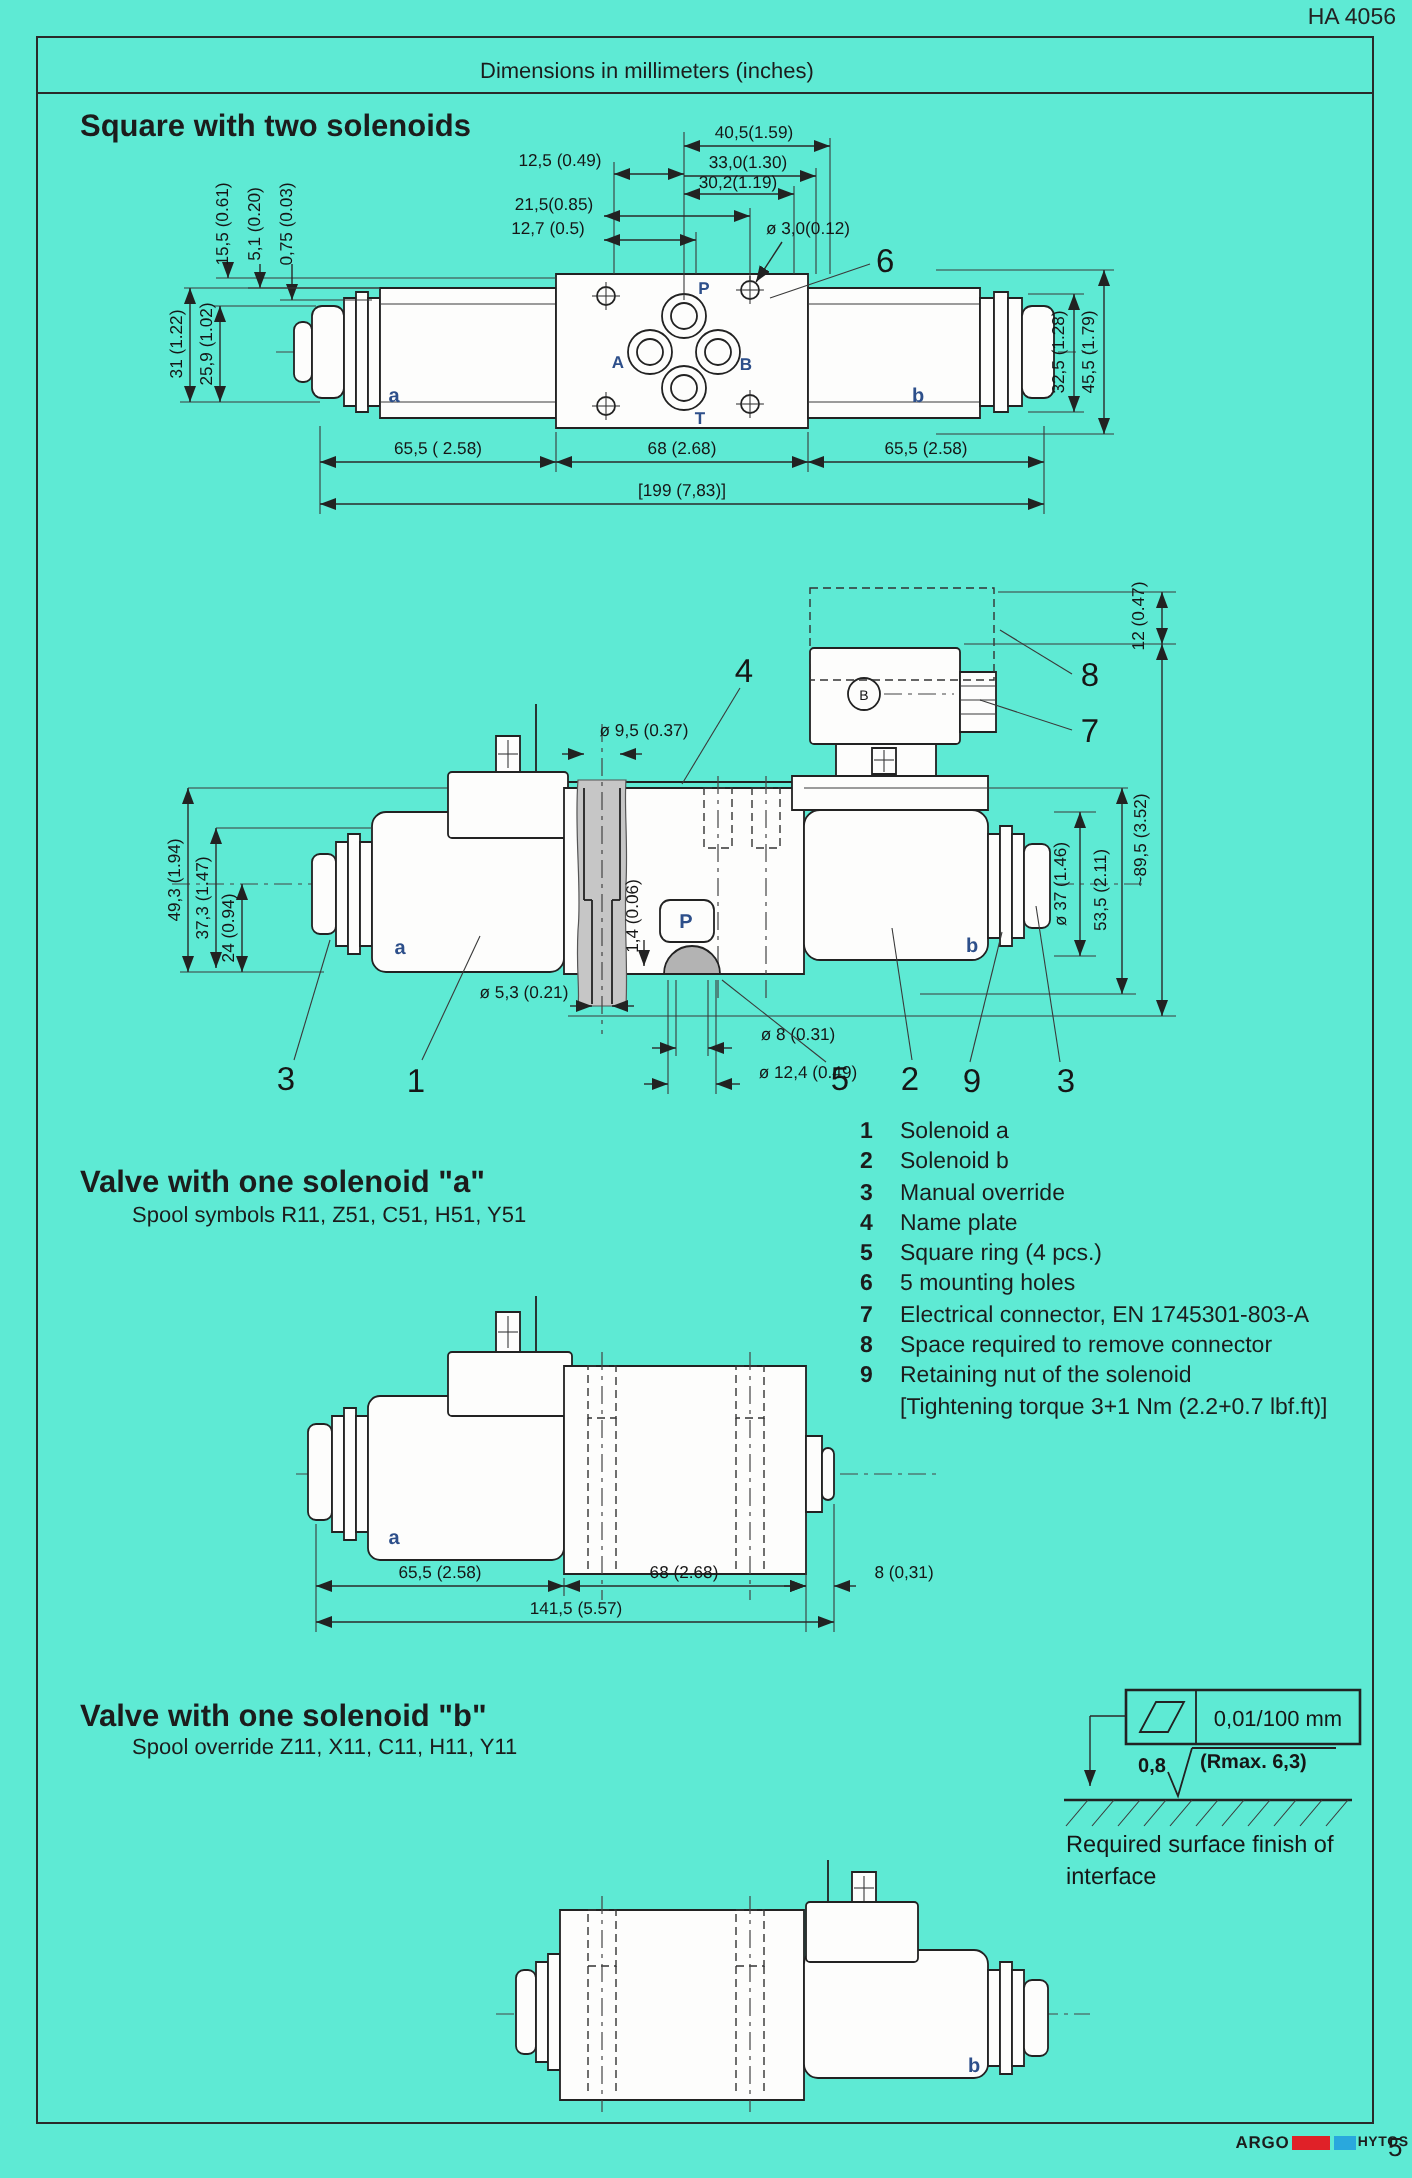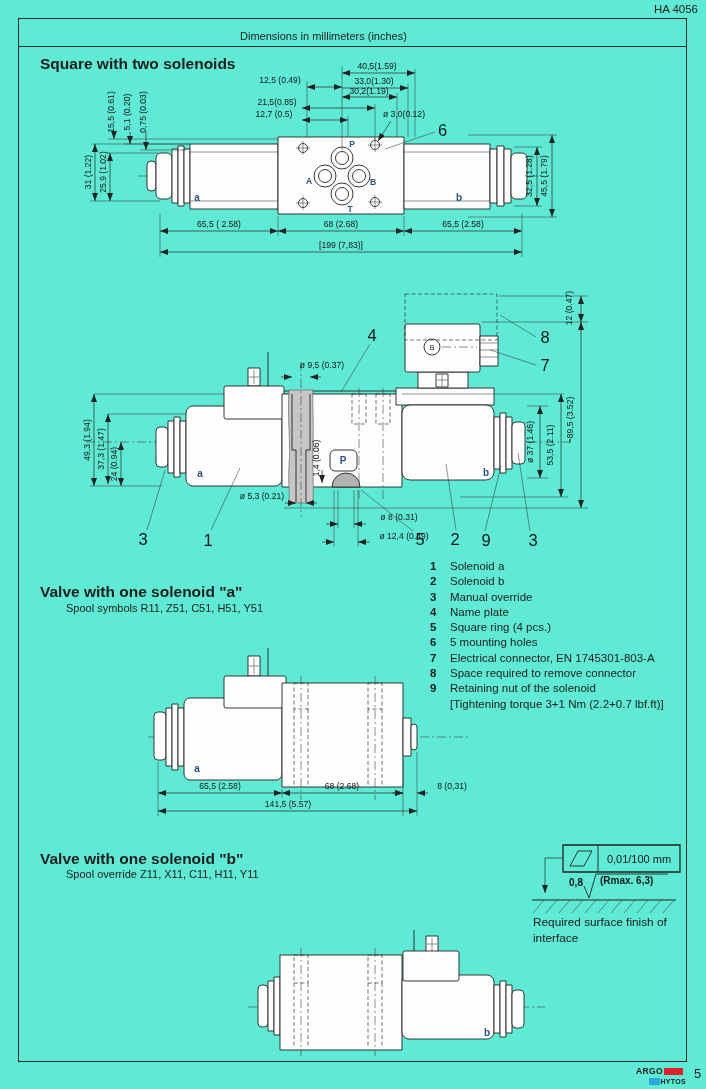--- a/index.html
+++ b/index.html
@@ -27,21 +27,21 @@
   .t {font-size:8.6px;}
   .tm{text-anchor:middle;}
   .tb{font-size:16.5px;}
   .tp{font-size:8.5px;font-weight:bold;fill:#2d4f8a;text-anchor:middle;}
   .ts{font-size:10px;font-weight:600;fill:#2d4f8a;text-anchor:middle;}
   .legend{left:430px;top:559px;width:258px;font-size:11.5px;line-height:15.3px;}
   .lg-row{display:flex;}
   .lg-row b{width:14px;flex:none;}
   .lg-row span{padding-left:6px;}
   .lg-cont{padding-left:20px;}
-  .logo{left:636px;top:1066px;display:flex;flex-direction:column;gap:2px;width:50px;}
+  .logo{left:636px;top:1066px;display:flex;flex-direction:row;gap:2px;width:50px;justify-content:center;}
   .logo .r1,.logo .r2{display:flex;align-items:center;gap:1px;}
   .logo .r1{justify-content:flex-start;}
   .logo .r2{justify-content:flex-end;}
   .logo .txt1{font-size:8.5px;font-weight:bold;letter-spacing:.4px;}
   .logo .txt2{font-size:7px;font-weight:bold;letter-spacing:.3px;}
   .blk-red{width:19px;height:7px;}
   .blk-cyan{width:11px;height:7px;}
   .pageno{left:694px;top:1066px;font-size:13px;}
 </style>
 </head>

